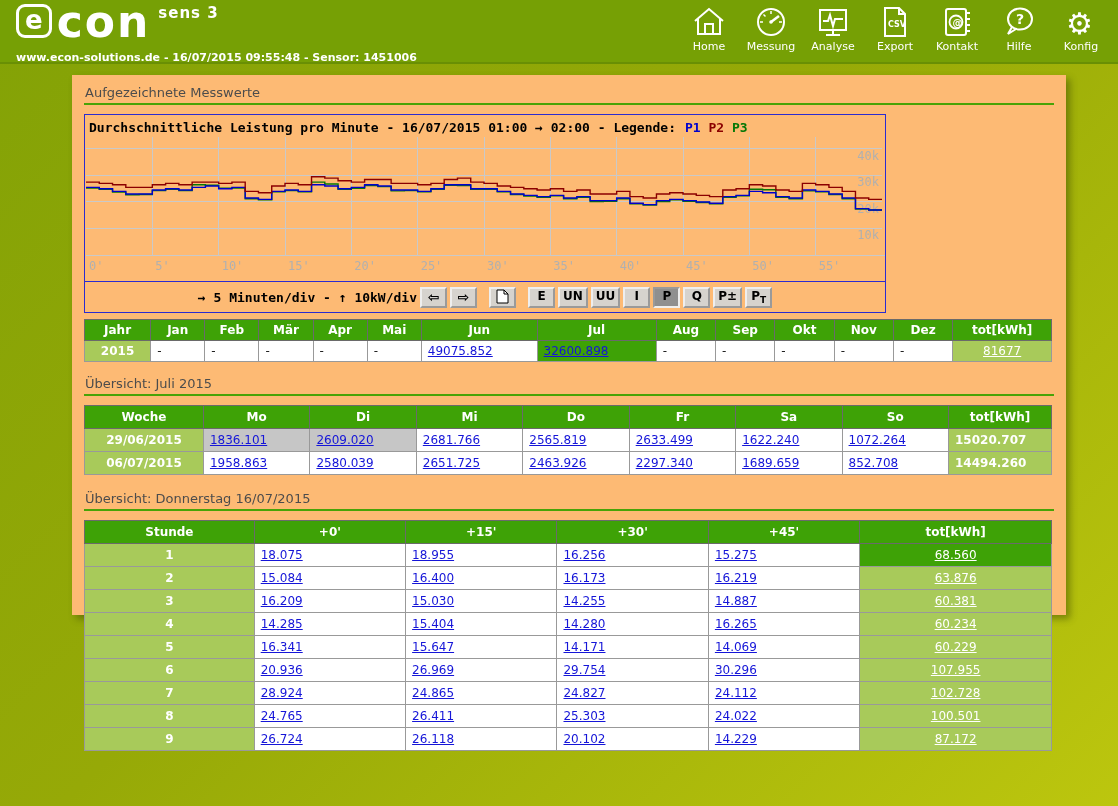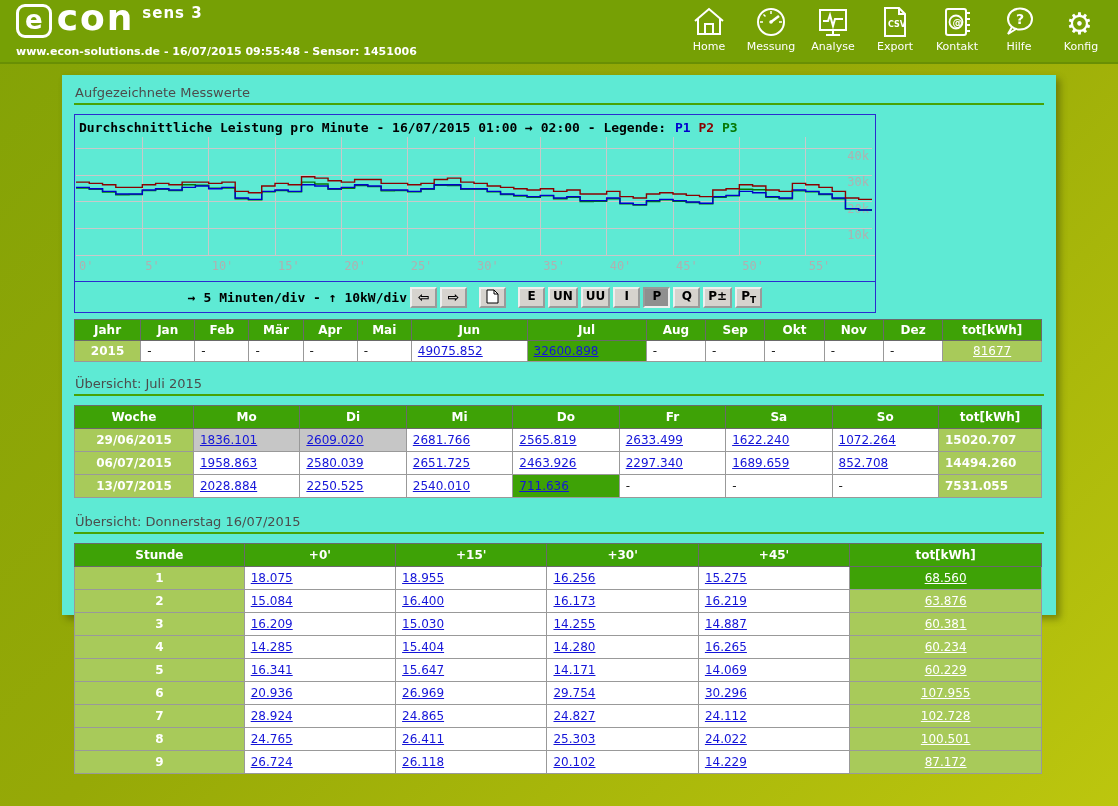--- a/index.html
+++ b/index.html
@@ -7,29 +7,29 @@
     width:1118px;height:806px;overflow:hidden;
     font-family:"DejaVu Sans",sans-serif;
     background:linear-gradient(135deg,#83a206 0%,#96a907 45%,#bcc60e 100%);
   }
   
   .hdr{height:62px;background:#76a005;border-bottom:2px solid #698f04;position:relative;color:#fff;}
   .logo-wrap{position:absolute;left:16px;top:4px;}
   .logo-row{display:flex;align-items:flex-start;line-height:1;}
   .logo-e{display:inline-block;border:3px solid #fff;border-radius:9px;font-size:26px;font-weight:bold;
           padding:0 6px 2px 6px;margin-right:5px;}
-  .logo-con{font-size:36px;font-weight:bold;letter-spacing:2px;margin-top:-4px;}
+  .logo-con{font-size:44px;font-weight:bold;letter-spacing:2px;margin-top:-4px;}
   .logo-sens{font-size:15px;font-weight:bold;margin:2px 0 0 8px;letter-spacing:1px;}
   .tagline{font-size:11px;font-weight:bold;margin-top:7px;}
   .nav{position:absolute;right:6px;top:5px;display:flex;}
   .nav-item{width:62px;text-align:center;cursor:pointer;}
   .nav-item svg{display:block;margin:0 auto;}
   .nav-label{font-size:11px;color:#fff;margin-top:1px;}
   
-  .panel{position:absolute;left:62px;top:75px;width:994px;height:540px;background:#5eead4;
+  .panel{position:absolute;left:72px;top:75px;width:994px;height:540px;background:#fdba74;
          box-shadow:4px 4px 7px rgba(50,60,5,.45);box-sizing:border-box;padding:8px 12px;}
   .sec-title{font-size:13px;color:#4c4c4c;margin:2px 0 3px 1px;}
   .sec-rule{height:2px;background:#48a306;margin:0 0 9px 0;}
   
   .chart-box{border:1px solid #2b2bd0;width:802px;box-sizing:border-box;margin-bottom:6px;}
   .chart-title{font-family:"DejaVu Sans Mono",monospace;font-weight:bold;font-size:13px;
                color:#000;padding:5px 4px 2px 4px;white-space:pre;}
   .chart-title .lg{margin-left:9px;}
   .chart-foot{border-top:1px solid #2b2bd0;display:flex;justify-content:center;
               align-items:center;padding:3px 5px;height:24px;}
@@ -287,31 +287,20 @@
           <td class="lab">06/07/2015</td>
           <td><a href="#" class="lnk">1958.863</a></td>
           <td><a href="#" class="lnk">2580.039</a></td>
           <td><a href="#" class="lnk">2651.725</a></td>
           <td><a href="#" class="lnk">2463.926</a></td>
           <td><a href="#" class="lnk">2297.340</a></td>
           <td><a href="#" class="lnk">1689.659</a></td>
           <td><a href="#" class="lnk">852.708</a></td>
           <td class="tot">14494.260</td>
         </tr>
-        <tr>
-          <td class="lab">13/07/2015</td>
-          <td><a href="#" class="lnk">2028.884</a></td>
-          <td><a href="#" class="lnk">2250.525</a></td>
-          <td><a href="#" class="lnk">2540.010</a></td>
-          <td class="sel"><a href="#" class="lnk">711.636</a></td>
-          <td>-</td>
-          <td>-</td>
-          <td>-</td>
-          <td class="tot">7531.055</td>
-        </tr>
       </tbody>
   </table>
 
   <div class="sec-title" style="margin-top:16px">Übersicht: Donnerstag 16/07/2015</div>
   <div class="sec-rule"></div>
 
   <table class="tbl hour-tbl">
     <thead>
         <tr>
           <th>Stunde</th>

